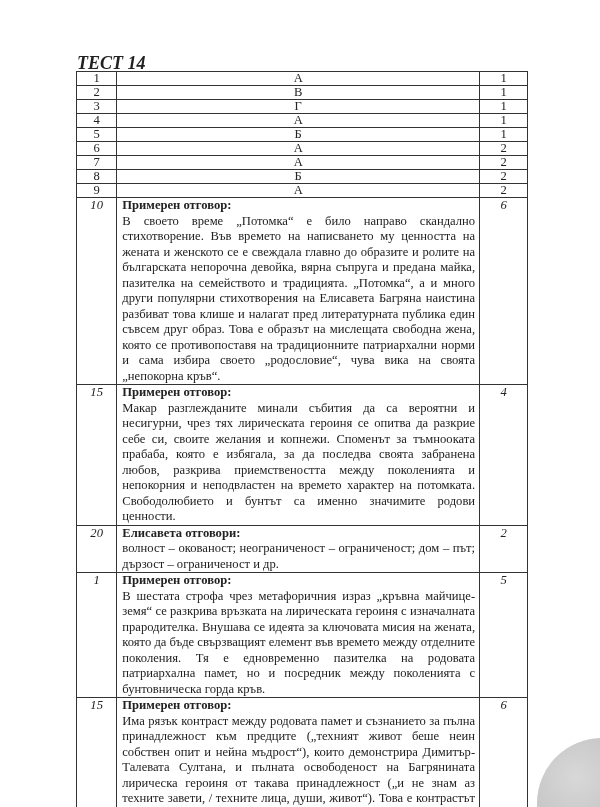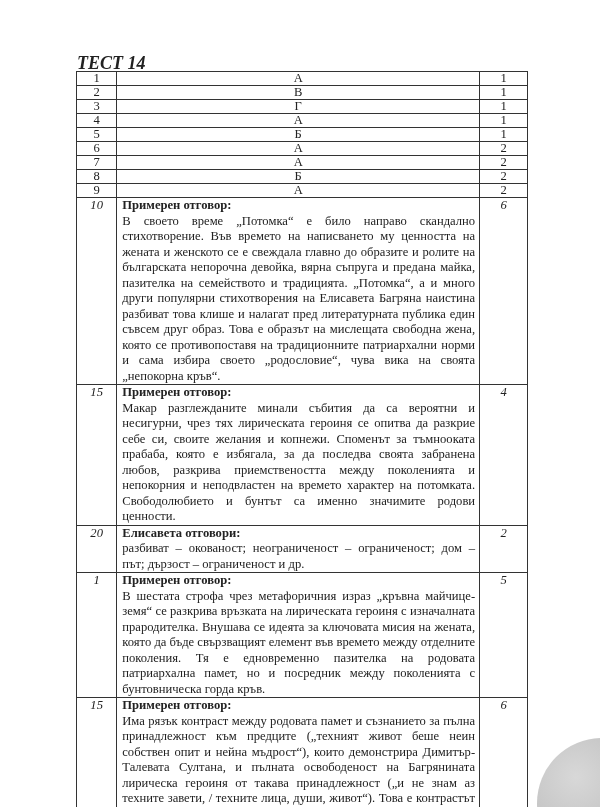--- a/index.html
+++ b/index.html
@@ -102,21 +102,21 @@
         <span class="hdr">Примерен отговор:</span>
         <span class="para">Макар разглежданите минали събития да са вероятни и несигурни, чрез тях лирическата героиня се опитва да разкрие себе си, своите желания и копнежи. Споменът за тъмнооката прабаба, която е избягала, за да последва своята забранена любов, разкрива приемствеността между поколенията и непокорния и неподвластен на времето характер на потомката. Свободолюбието и бунтът са именно значимите родови ценности.</span>
       </td>
       <td class="pts">4</td>
     </tr>
 
     <tr class="long">
       <td class="num">20</td>
       <td class="ans long">
         <span class="hdr">Елисавета отговори:</span>
-        <span class="para">разбиват – окованост; неограниченост – ограниченост; дом – път; дързост – ограниченост и др.</span>
+        <span class="para">волност – окованост; неограниченост – ограниченост; дом – път; дързост – ограниченост и др.</span>
       </td>
       <td class="pts">2</td>
     </tr>
 
     <tr class="long">
       <td class="num">1</td>
       <td class="ans long">
         <span class="hdr">Примерен отговор:</span>
         <span class="para">В шестата строфа чрез метафоричния израз „кръвна майчице-земя“ се разкрива връзката на лирическата героиня с изначалната прародителка. Внушава се идеята за ключовата мисия на жената, която да бъде свързващият елемент във времето между отделните поколения. Тя е едновременно пазителка на родовата патриархална памет, но и посредник между поколенията с бунтовническа горда кръв.</span>
       </td>

